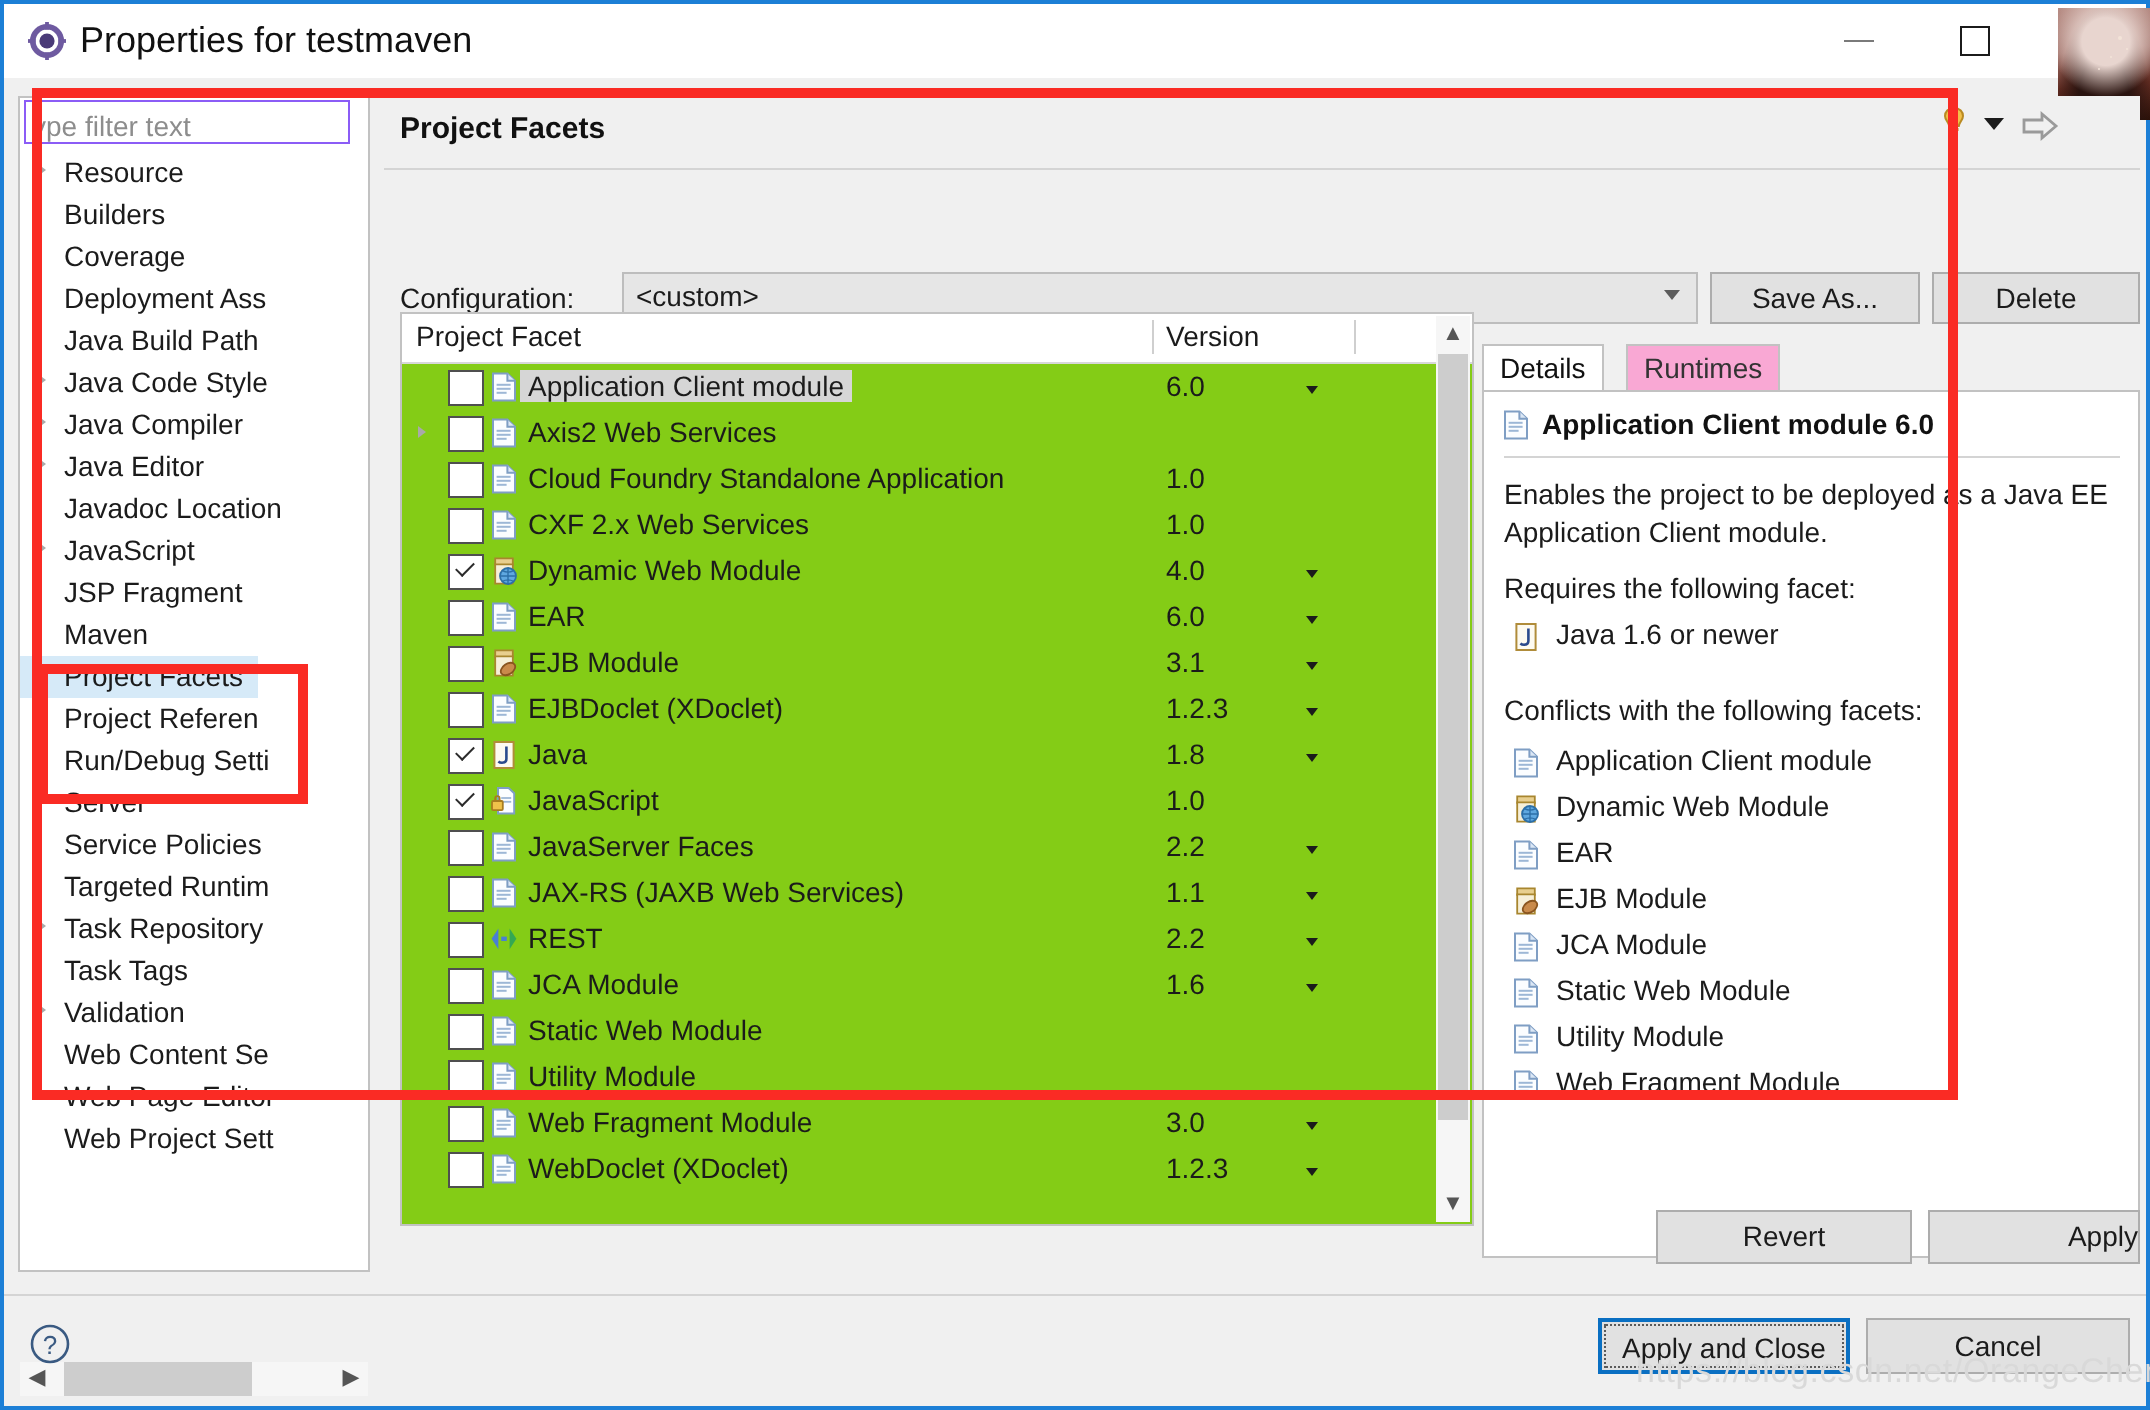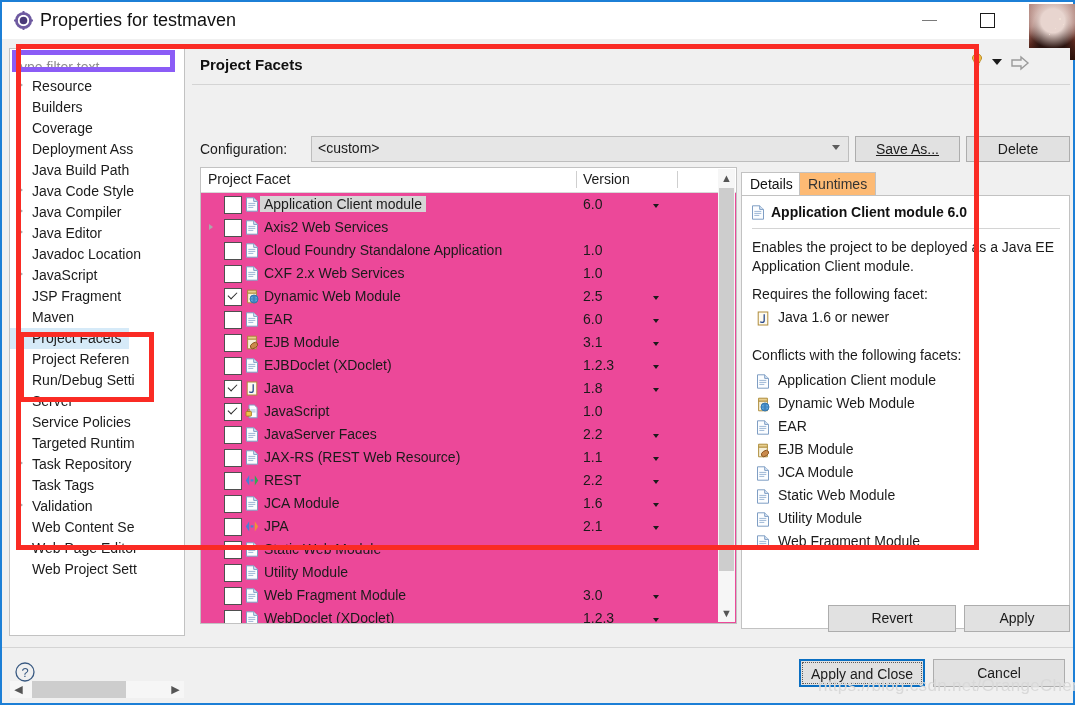--- a/index.html
+++ b/index.html
@@ -24,21 +24,21 @@
             background:
               radial-gradient(circle at 52% 30%, #e8d5cf 0 26%, rgba(232,213,207,0) 60%),
               radial-gradient(ellipse at 50% 88%, #2a1410 0 40%, rgba(42,20,16,0) 72%),
               linear-gradient(175deg,#b88e86 0%,#a07068 38%,#5e2a20 68%,#2a1008 100%);}
   .tb-photo .spk{position:absolute;background:#f3e3d8;border-radius:50%;}
 
   
   .leftpane{position:absolute;left:7px;top:46px;width:176px;height:588px;background:#ffffff;
             border:1px solid #c2c2c2;box-sizing:border-box;}
   .filterbox{position:absolute;left:10px;top:48px;width:163px;height:22px;
-             border:5px solid #8b5cf6;background:#fff;box-sizing:border-box;
+             border:1px solid #8b5cf6;background:#fff;box-sizing:border-box;
              font-size:14px;color:#8d8d8d;padding:4px 0 0 3px;overflow:hidden;white-space:nowrap;}
   .treewrap{position:absolute;left:8px;top:74px;width:204px;height:545px;overflow:hidden;}
   .tree-item{position:relative;height:21px;line-height:21px;font-size:14px;color:#1b1b1b;
              white-space:nowrap;padding-left:22px;}
   .tree-item.sel{background:#d6eaf8;display:inline-block;padding-right:8px;}
   .tree-item .arrow{position:absolute;left:9px;top:6px;width:0;height:0;
         border-left:4px solid #a9a9a9;border-top:3.5px solid transparent;border-bottom:3.5px solid transparent;}
   .v-scroll{position:absolute;right:2px;top:0;width:15px;height:545px;background:#f6f6f6;}
   .v-scroll .thumb{position:absolute;left:0;top:26px;width:15px;height:455px;background:#cdcdcd;}
   .v-scroll .ar{position:absolute;left:0;width:15px;height:17px;color:#555;font-size:11px;text-align:center;line-height:17px;}
@@ -59,26 +59,26 @@
       border-top:6px solid #1b1b1b;border-left:5px solid transparent;border-right:5px solid transparent;}
   .fwd-arrow{position:absolute;left:818px;top:7px;width:20px;height:16px;}
 
   .cfg-label{position:absolute;left:8px;top:93px;font-size:14px;color:#1b1b1b;}
   .cfg-combo{position:absolute;left:119px;top:88px;width:538px;height:26px;background:#e6e6e6;
              border:1px solid #bdbdbd;box-sizing:border-box;font-size:14px;color:#1b1b1b;padding:3px 0 0 6px;}
   .cfg-combo .cv{position:absolute;right:8px;top:8px;width:0;height:0;
       border-top:5px solid #5c5c5c;border-left:4.5px solid transparent;border-right:4.5px solid transparent;}
   .btn{background:#e1e1e1;border:1px solid #adadad;box-sizing:border-box;font-size:14px;
        color:#1b1b1b;text-align:center;cursor:default;}
-  .btn-saveas{position:absolute;left:663px;top:88px;width:105px;height:26px;line-height:24px;text-decoration:underline;}
+  .btn-saveas{position:absolute;left:663px;top:88px;width:105px;height:26px;line-height:24px;}
   .btn-delete{position:absolute;left:774px;top:88px;width:104px;height:26px;line-height:24px;}
 
   
-  .facet-table{position:absolute;left:8px;top:119px;width:537px;height:457px;
-               background:#ec4899;border:1px solid #c2c2c2;box-sizing:border-box;}
+  .facet-table{position:absolute;left:8px;top:108px;width:537px;height:457px;
+               background:#84cc16;border:1px solid #c2c2c2;box-sizing:border-box;}
   .fh{position:absolute;left:0;top:0;width:535px;height:24px;background:#ffffff;border-bottom:1px solid #d8d8d8;}
   .fh .c1{position:absolute;left:7px;top:3px;font-size:14px;}
   .fh .c2{position:absolute;left:382px;top:3px;font-size:14px;}
   .fh .d1{position:absolute;left:375px;top:3px;width:1px;height:17px;background:#cfcfcf;}
   .fh .d2{position:absolute;left:476px;top:3px;width:1px;height:17px;background:#cfcfcf;}
   .frows{position:absolute;left:0;top:25px;width:535px;height:430px;overflow:hidden;}
   .frow{position:relative;height:23px;}
   .frow .exp{position:absolute;left:8px;top:8px;width:0;height:0;
       border-left:4px solid #a9a9a9;border-top:3.5px solid transparent;border-bottom:3.5px solid transparent;}
   .cbx{position:absolute;left:23px;top:3px;width:16px;height:16px;border:1px solid #4f4f4f;background:#fff;}
@@ -94,34 +94,34 @@
   .tbl-vs .thumb{position:absolute;left:1px;top:19px;width:15px;height:383px;background:#cdcdcd;}
   .tbl-vs .ar{position:absolute;left:0;width:17px;height:18px;text-align:center;line-height:18px;font-size:11px;color:#555;}
   .tbl-vs .ar.up{top:0;}
   .tbl-vs .ar.dn{bottom:0;}
 
   
   .detwrap{position:absolute;left:549px;top:124px;width:356px;height:457px;}
   .tabs{position:absolute;left:0;top:0;height:24px;}
   .tab{position:absolute;top:0;height:24px;line-height:23px;font-size:14px;padding:0 8px;box-sizing:border-box;}
   .tab.active{left:0;background:#ffffff;border:1px solid #c2c2c2;border-bottom:none;color:#111;}
-  .tab.inactive{left:58px;background:#fdba74;border:1px solid #c2c2c2;border-bottom:none;color:#333;}
+  .tab.inactive{left:72px;background:#f9a8d4;border:1px solid #c2c2c2;border-bottom:none;color:#333;}
   .detbody{position:absolute;left:0;top:23px;width:329px;height:434px;background:#ffffff;
            border:1px solid #c2c2c2;box-sizing:border-box;}
   .det-h{position:absolute;left:10px;top:8px;font-size:14px;font-weight:bold;color:#111;white-space:nowrap;}
   .det-hicon{position:absolute;left:9px;top:9px;width:14px;height:15px;}
   .det-hrule{position:absolute;left:10px;top:32px;width:308px;height:1px;background:#d4d4d4;}
   .det-p{position:absolute;left:10px;width:310px;font-size:14px;line-height:19px;color:#1b1b1b;}
   .det-li{position:absolute;left:14px;font-size:14px;color:#1b1b1b;white-space:nowrap;}
   .det-li .li-ic{position:absolute;left:0;top:2px;width:14px;height:15px;}
   .det-li .li-tx{position:absolute;left:22px;top:0;}
 
   
   .btn-revert{position:absolute;left:826px;top:603px;width:128px;height:27px;line-height:25px;}
-  .btn-apply{position:absolute;left:962px;top:603px;width:106px;height:27px;line-height:25px;}
+  .btn-apply{position:absolute;left:962px;top:603px;width:106px;height:27px;line-height:25px;text-align:right;}
   .bottom-sep{position:absolute;left:0;top:645px;width:1071px;height:1px;background:#d4d4d4;}
   .help-ic{position:absolute;left:12px;top:659px;width:22px;height:22px;}
   .btn-ac{position:absolute;left:797px;top:657px;width:126px;height:28px;line-height:26px;
           border:2px solid #0a6fc2;background:#e1e1e1;}
   .btn-ac .focusring{position:absolute;left:1px;top:1px;right:1px;bottom:1px;border:1px dotted #5a5a5a;}
   .btn-cancel{position:absolute;left:931px;top:657px;width:132px;height:28px;line-height:26px;}
 
   
   .anno{position:absolute;border:5px solid #fa2b24;box-sizing:border-box;pointer-events:none;}
   .anno-main{left:14px;top:42px;width:963px;height:506px;}
@@ -266,21 +266,21 @@
           </div>
           <div class="frow">
             <span class="cbx on"></span>
             <svg class="ficon" viewBox="0 0 14 15">
               <path d="M2.6 1.2h8.8v3.2H2.6z" fill="#e8cf8f" stroke="#a8862f" stroke-width=".9"></path>
               <path d="M2.6 4.2h8.8v9.6H2.6z" fill="#f6efd8" stroke="#a8862f" stroke-width=".9"></path>
               <circle cx="9" cy="10" r="4" fill="#5fa8e0" stroke="#2c6fa8" stroke-width=".9"></circle>
               <path d="M5 10h8M9 6v8M6.2 7.3c1.8 1 3.8 1 5.6 0M6.2 12.7c1.8-1 3.8-1 5.6 0" stroke="#2c6fa8" stroke-width=".7" fill="none"></path>
             </svg>
             <span class="fname">Dynamic Web Module</span>
-            <span class="fver">2.5</span>
+            <span class="fver">4.0</span>
             <span class="fdd"></span>
           </div>
           <div class="frow">
             <span class="cbx"></span>
             <svg class="ficon" viewBox="0 0 14 15">
               <path d="M1.5 .8 h7.2 l3.8 3.6 v9.8 h-11 z" fill="#fbfdff" stroke="#7f9ec4" stroke-width="1"></path>
               <path d="M8.7 .8 v3.6 h3.8" fill="#dbe7f5" stroke="#7f9ec4" stroke-width="1"></path>
               <g stroke="#9db7d6" stroke-width="1">
                 <path d="M3.3 6.4 h7"></path>
                 <path d="M3.3 8.4 h7"></path>
@@ -360,21 +360,21 @@
             <span class="cbx"></span>
             <svg class="ficon" viewBox="0 0 14 15">
               <path d="M1.5 .8 h7.2 l3.8 3.6 v9.8 h-11 z" fill="#fbfdff" stroke="#7f9ec4" stroke-width="1"></path>
               <path d="M8.7 .8 v3.6 h3.8" fill="#dbe7f5" stroke="#7f9ec4" stroke-width="1"></path>
               <g stroke="#9db7d6" stroke-width="1">
                 <path d="M3.3 6.4 h7"></path>
                 <path d="M3.3 8.4 h7"></path>
                 <path d="M3.3 10.4 h5"></path>
               </g>
             </svg>
-            <span class="fname">JAX-RS (REST Web Resource)</span>
+            <span class="fname">JAX-RS (JAXB Web Services)</span>
             <span class="fver">1.1</span>
             <span class="fdd"></span>
           </div>
           <div class="frow">
             <span class="cbx"></span>
             <svg class="ficon" viewBox="0 0 14 15">
               <path d="M4.2 2.2 0.8 7.4 4.2 12.6z" fill="#4a7fd4"></path>
               <path d="M9.8 2.2 13.2 7.4 9.8 12.6z" fill="#34a853"></path>
               <rect x="5.6" y="6.3" width="2.8" height="2.2" fill="#4a7fd4"></rect>
             </svg>
@@ -388,31 +388,20 @@
               <path d="M1.5 .8 h7.2 l3.8 3.6 v9.8 h-11 z" fill="#fbfdff" stroke="#7f9ec4" stroke-width="1"></path>
               <path d="M8.7 .8 v3.6 h3.8" fill="#dbe7f5" stroke="#7f9ec4" stroke-width="1"></path>
               <g stroke="#9db7d6" stroke-width="1">
                 <path d="M3.3 6.4 h7"></path>
                 <path d="M3.3 8.4 h7"></path>
                 <path d="M3.3 10.4 h5"></path>
               </g>
             </svg>
             <span class="fname">JCA Module</span>
             <span class="fver">1.6</span>
-            <span class="fdd"></span>
-          </div>
-          <div class="frow">
-            <span class="cbx"></span>
-            <svg class="ficon" viewBox="0 0 14 15">
-              <path d="M4.2 2.2 0.8 7.4 4.2 12.6z" fill="#4a7fd4"></path>
-              <path d="M9.8 2.2 13.2 7.4 9.8 12.6z" fill="#f0913a"></path>
-              <rect x="5.6" y="6.3" width="2.8" height="2.2" fill="#4a7fd4"></rect>
-            </svg>
-            <span class="fname">JPA</span>
-            <span class="fver">2.1</span>
             <span class="fdd"></span>
           </div>
           <div class="frow">
             <span class="cbx"></span>
             <svg class="ficon" viewBox="0 0 14 15">
               <path d="M1.5 .8 h7.2 l3.8 3.6 v9.8 h-11 z" fill="#fbfdff" stroke="#7f9ec4" stroke-width="1"></path>
               <path d="M8.7 .8 v3.6 h3.8" fill="#dbe7f5" stroke="#7f9ec4" stroke-width="1"></path>
               <g stroke="#9db7d6" stroke-width="1">
                 <path d="M3.3 6.4 h7"></path>
                 <path d="M3.3 8.4 h7"></path>

